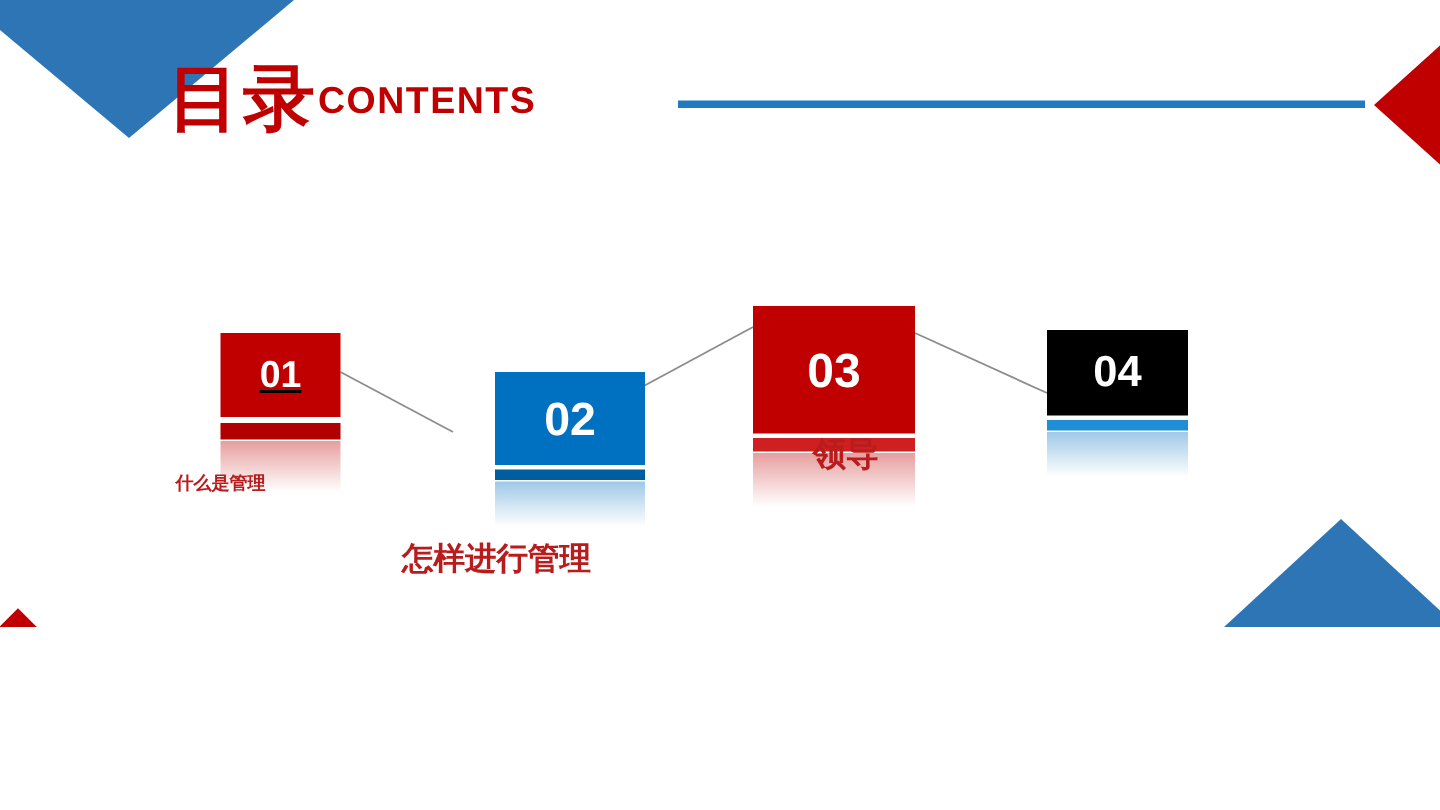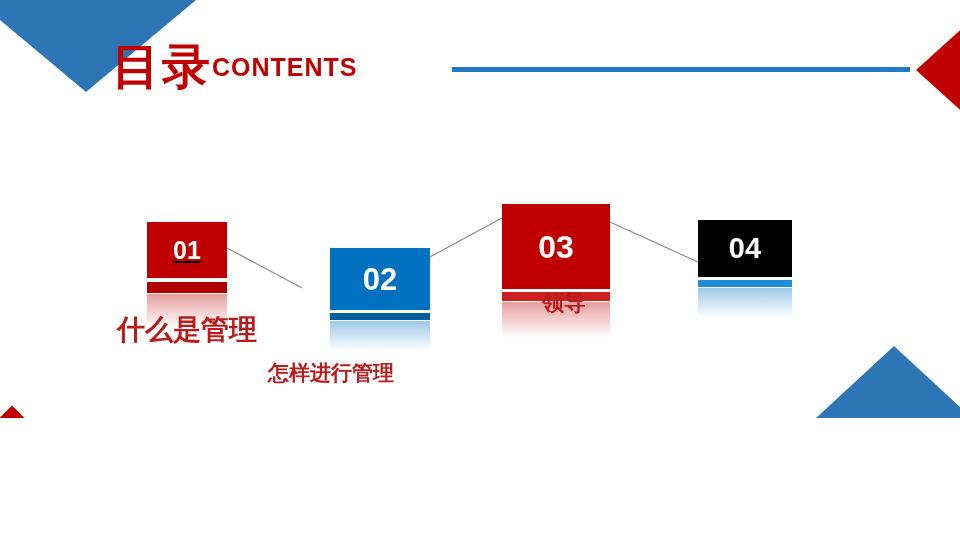--- a/index.html
+++ b/index.html
@@ -125,21 +125,21 @@
 
   
   #step-01 { left: 147px; top: 222px; width: 80px; text-decoration: underline; }
   #step-01 .step-box { height: 56px; background: #C00000; font-size: 25px; }
   #step-01 .step-bar { height: 11px; background: #B00000; margin-top: 4px; }
   #step-01 .step-reflect {
     height: 34px;
     background: linear-gradient(to bottom, #C00000, rgba(192,0,0,0));
     margin-top: 1px;
   }
-  #label-01 { left: 117px; top: 316px; font-size: 28px; text-align: right; }
+  #label-01 { left: 117px; top: 316px; font-size: 12px; text-align: right; }
 
   
   #step-02 { left: 302px; top: 248px; width: 100px; margin-left: 28px; }
   #step-02 .step-box { height: 62px; background: #0070C0; font-size: 31px; }
   #step-02 .step-bar { height: 7px; background: #005E9E; margin-top: 3px; }
   #step-02 .step-reflect {
     height: 30px;
     background: linear-gradient(to bottom, #0070C0, rgba(0,112,192,0));
     margin-top: 1px;
   }

